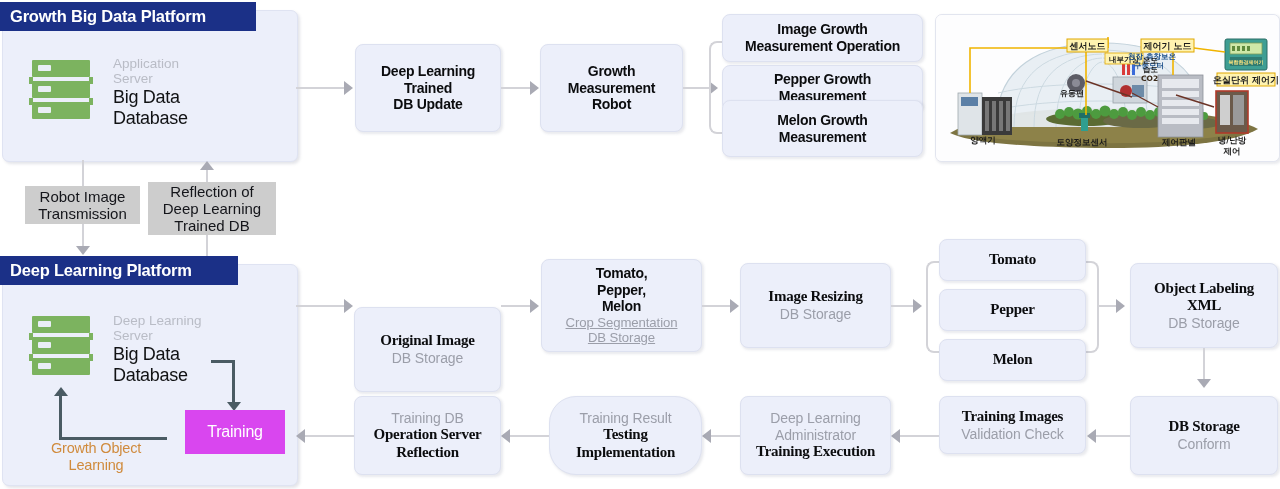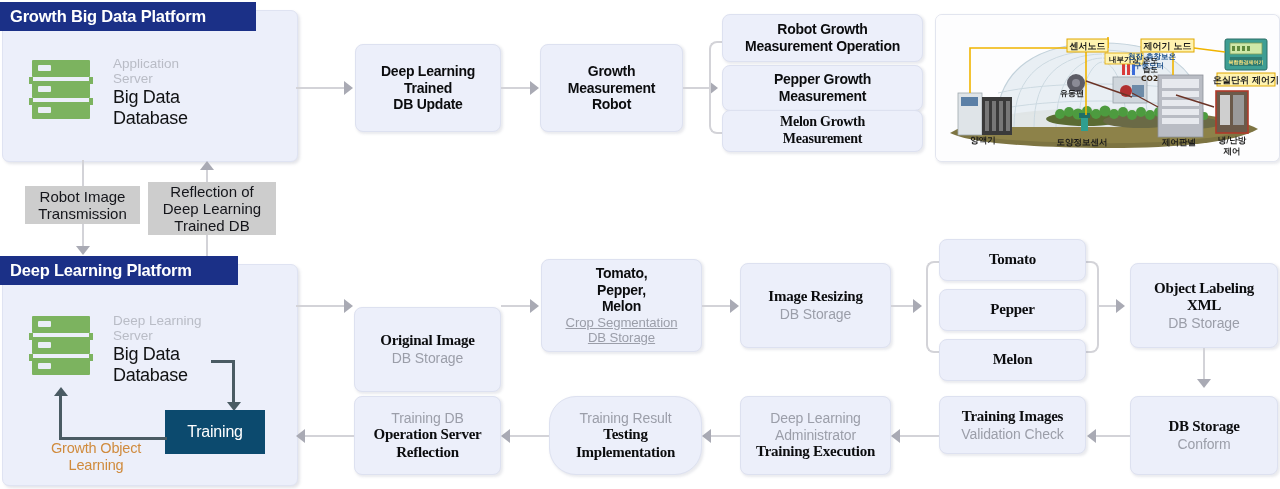--- a/index.html
+++ b/index.html
@@ -108,24 +108,24 @@
     justify-content:center;
     text-align:center;
     font-size:15px;
     line-height:1.14;
     box-sizing:border-box;
   }
 
   
   .training{
     position:absolute;
-    background:#0c4a6e;
+    background:#d946ef;
     color:#ffffff;
     display:flex;align-items:center;justify-content:center;
-    font-size:16px;letter-spacing:-0.2px;
+    font-size:16px;letter-spacing:-0.2px;margin-left:20px;
   }
   .growth-learn{
     position:absolute;
     color:#d08b3d;
     font-size:14.5px;
     text-align:center;
     line-height:1.14;
     letter-spacing:-0.2px;
   }
 
@@ -232,28 +232,28 @@
     <span class="b f14">Measurement</span>
     <span class="b f14">Robot</span>
   </div>
 
   <div class="ln-h" style="left:683px;top:87px;width:26px;"></div>
   <div class="ar r" style="left:709px;top:81px;"></div>
 
   <div class="bracket left" style="left:709px;top:41px;width:14px;height:93px;"></div>
 
   <div class="box" style="left:722px;top:14px;width:201px;height:48px;">
-    <span class="b f14">Robot Growth</span>
+    <span class="b f14">Image Growth</span>
     <span class="b f14">Measurement Operation</span>
   </div>
   <div class="box" style="left:722px;top:65px;width:201px;height:46px;">
     <span class="b f14">Pepper Growth</span>
     <span class="b f14">Measurement</span>
   </div>
-  <div class="box" style="left:722px;top:110px;width:201px;height:42px;font-family:Liberation Serif, serif;">
+  <div class="box" style="left:722px;top:100px;width:201px;height:57px;">
     <span class="b f14">Melon Growth</span>
     <span class="b f14">Measurement</span>
   </div>
 
   <div class="photo" style="left:935px;top:14px;width:343px;height:146px;">
     <svg width="343" height="146" viewBox="0 0 343 146" xmlns="http://www.w3.org/2000/svg">
       <rect x="0" y="0" width="343" height="146" fill="#fdfdfe"></rect>
 
       <path d="M14 118 C 50 96, 120 92, 190 94 C 250 96, 300 102, 322 114 C 300 128, 230 134, 160 133 C 90 132, 34 128, 14 118 Z" fill="#7d7442"></path>
       <path d="M20 116 C 60 98, 130 95, 200 97 C 250 99, 295 104, 314 113 C 292 124, 226 129, 158 128 C 92 127, 38 124, 20 116 Z" fill="#8d8249"></path>

